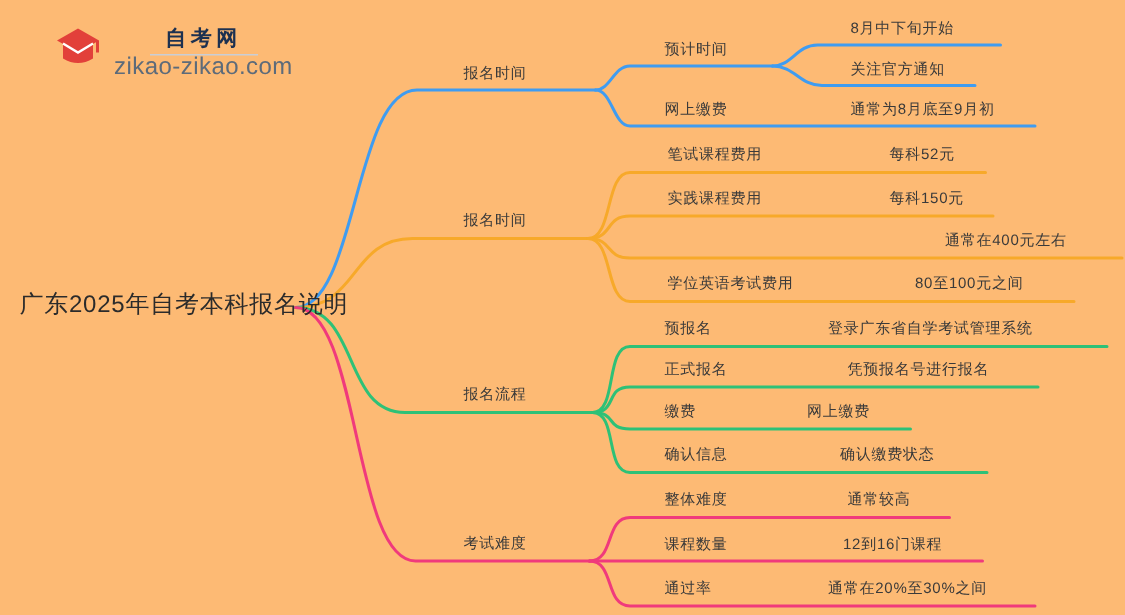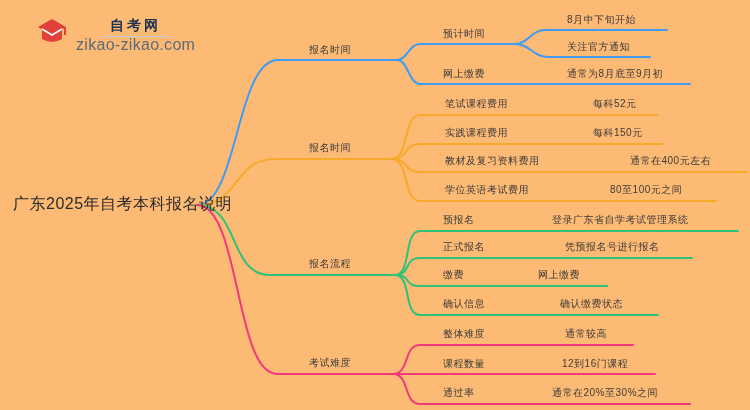--- a/index.html
+++ b/index.html
@@ -85,21 +85,20 @@
   <div class="node" style="left:567px;top:12px">8月中下旬开始</div>
   <div class="node" style="left:567px;top:39px">关注官方通知</div>
   <div class="node" style="left:443px;top:66px">网上缴费</div>
   <div class="node" style="left:567px;top:66px">通常为8月底至9月初</div>
 
   <div class="node" style="left:309px;top:140px">报名时间</div>
   <div class="node" style="left:445px;top:96px">笔试课程费用</div>
   <div class="node" style="left:593px;top:96px">每科52元</div>
   <div class="node" style="left:445px;top:125px">实践课程费用</div>
   <div class="node" style="left:593px;top:125px">每科150元</div>
-  <div class="node" style="left:445px;top:153px">教材及复习资料费用</div>
   <div class="node" style="left:630px;top:153px">通常在400元左右</div>
   <div class="node" style="left:445px;top:182px">学位英语考试费用</div>
   <div class="node" style="left:610px;top:182px">80至100元之间</div>
 
   <div class="node" style="left:309px;top:256px">报名流程</div>
   <div class="node" style="left:443px;top:212px">预报名</div>
   <div class="node" style="left:552px;top:212px">登录广东省自学考试管理系统</div>
   <div class="node" style="left:443px;top:239px">正式报名</div>
   <div class="node" style="left:565px;top:239px">凭预报名号进行报名</div>
   <div class="node" style="left:443px;top:267px">缴费</div>

